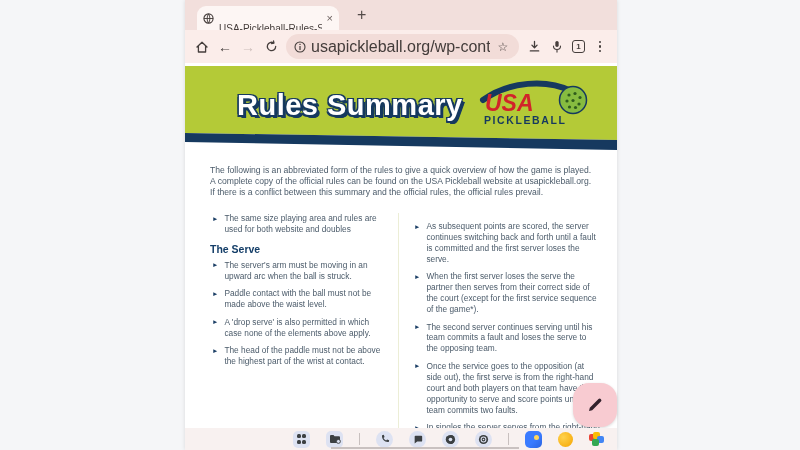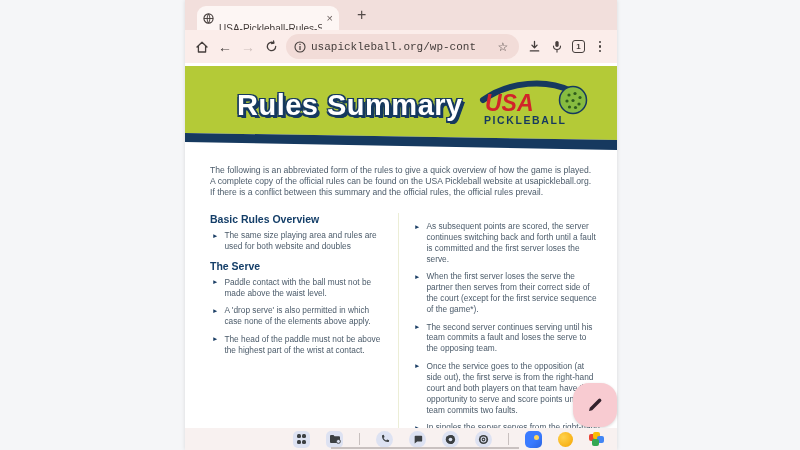--- a/index.html
+++ b/index.html
@@ -18,21 +18,21 @@
   .tab-title { font-size:10px; color:#443c3a; white-space:nowrap; overflow:hidden; flex:1;margin-top:21px; }
   .tab-close { font-size:11px; color:#6e6361; line-height:1; }
   .newtab { position:absolute; left:166px; top:4px; font-size:16px; color:#544b49; padding:2px 6px; }
 
   
   .toolbar { position:absolute; top:30px; left:0; width:432px; height:33px; background:#fbedea; display:flex; align-items:center; padding:0 9px; gap:7px; }
   .tb-ic { width:16px; height:16px; display:flex; align-items:center; justify-content:center; color:#453e3c; font-size:14px; flex:0 0 auto; }
   .tb-ic svg { display:block; }
   .fwd { color:#cdbebb; }
   .urlpill { height:25px; background:#f2dcd8; border-radius:13px; display:flex; align-items:center; padding:0 8px; gap:5px; flex:1; min-width:0; }
-  .url-text { font-size:11px; color:#433c3a; white-space:nowrap; overflow:hidden; flex:1;font-family:Liberation Mono, monospace; }
+  .url-text { font-size:16px; color:#433c3a; white-space:nowrap; overflow:hidden; flex:1; }
   .tabcount { width:13px; height:13px; border:1.6px solid #453e3c; border-radius:3px; font-size:8px; font-weight:bold; color:#453e3c; display:flex; align-items:center; justify-content:center; }
   .kebab { display:flex; flex-direction:column; gap:2px; align-items:center; }
   .kebab i { width:2.5px; height:2.5px; background:#453e3c; border-radius:50%; display:block; }
 
   
   .webpage { position:absolute; top:63px; left:0; width:432px; height:365px; background:#ffffff; overflow:hidden; }
   .hero-svg { position:absolute; top:0; left:0; }
   .hero-title { position:absolute; left:24px; top:26px; font-size:29px; font-weight:bold; color:#ffffff; letter-spacing:.5px;
      text-shadow:-1.5px -1.5px 0 #16395f, 1.5px -1.5px 0 #16395f, -1.5px 1.5px 0 #16395f, 1.5px 1.5px 0 #16395f, 2.5px 2.5px 0 #16395f, 3px 3px 0 #16395f;margin-left:28px; }
   .logo { position:absolute; right:26px; top:14px; }
@@ -161,29 +161,32 @@
             <circle cx="96.5" cy="30.5" r="1.6"></circle>
         </g>
         <text x="6" y="34" font-family="Liberation Sans, sans-serif" font-size="23" font-weight="bold" font-style="italic" fill="#d2232a">USA</text>
         <text x="5" y="47" font-family="Liberation Sans, sans-serif" font-size="10.5" font-weight="bold" letter-spacing="1.6" fill="#16395f">PICKLEBALL</text>
       </svg>
 
       <div class="intro">The following is an abbreviated form of the rules to give a quick overview of how the game is played. A complete copy of the official rules can be found on the USA Pickleball website at usapickleball.org. If there is a conflict between this summary and the official rules, the official rules prevail.</div>
 
       <div class="cols">
         <div class="col-left">
-          <div class="sec-h" style="margin-top:0;">Basic Rules Overview</div>
           <ul class="b-list">
             <li class="b-item">
                 <span class="b-arrow">►</span>
                 <span class="b-text">The same size playing area and rules are used for both website and doubles</span>
               </li>
           </ul>
           <div class="sec-h">The Serve</div>
           <ul class="b-list">
+            <li class="b-item">
+                <span class="b-arrow">►</span>
+                <span class="b-text">The server's arm must be moving in an upward arc when the ball is struck.</span>
+              </li>
             <li class="b-item">
                 <span class="b-arrow">►</span>
                 <span class="b-text">Paddle contact with the ball must not be made above the waist level.</span>
               </li>
             <li class="b-item">
                 <span class="b-arrow">►</span>
                 <span class="b-text">A 'drop serve' is also permitted in which case none of the elements above apply.</span>
               </li>
             <li class="b-item">
                 <span class="b-arrow">►</span>

